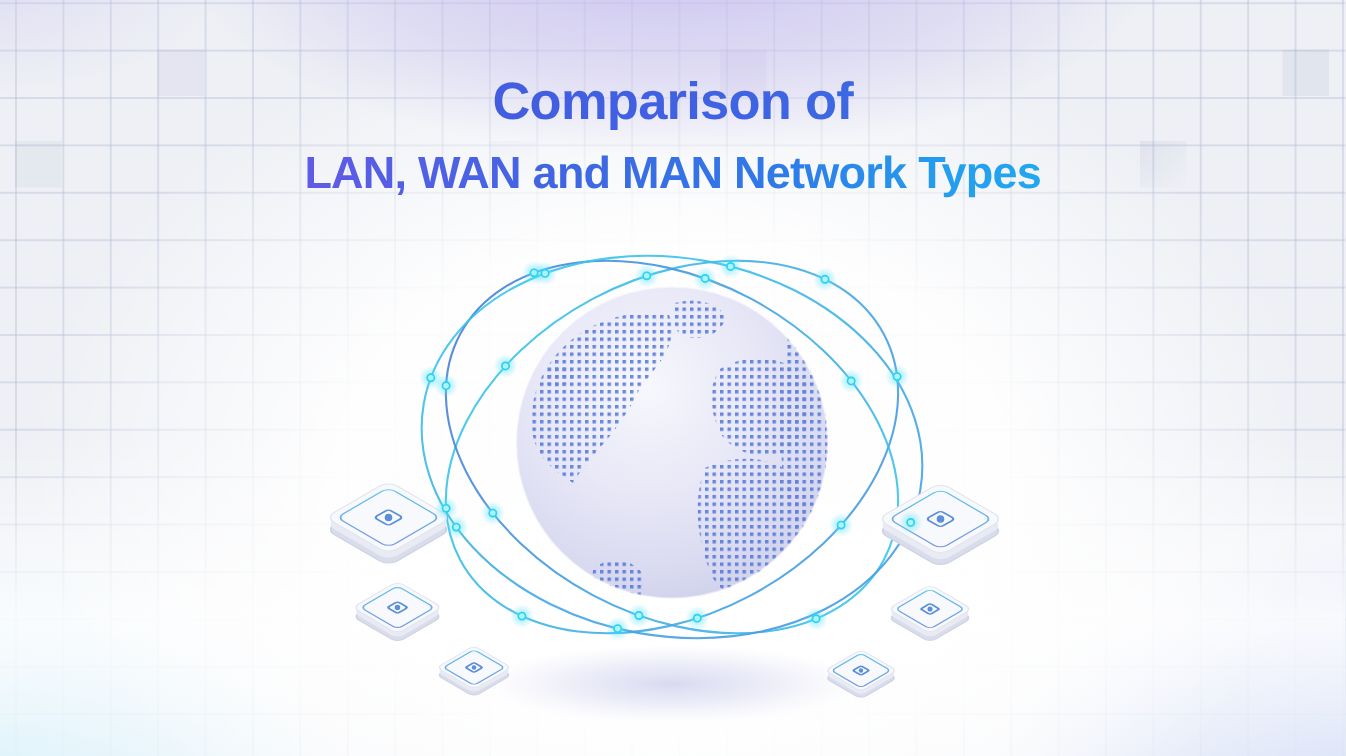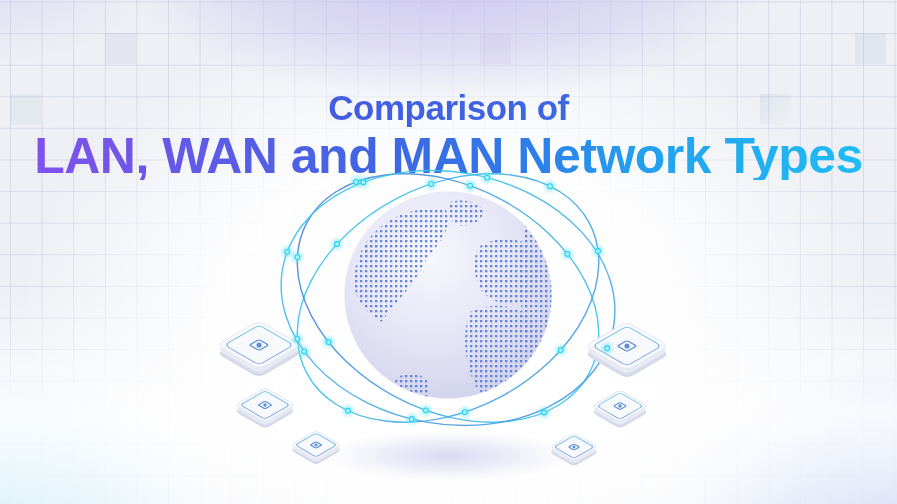--- a/index.html
+++ b/index.html
@@ -35,24 +35,23 @@
 
   .title-wrap{
     position:absolute;top:44px;left:0;width:897px;
     text-align:center;line-height:48px;
     font-weight:bold;letter-spacing:-0.5px;
   }
   .title-line{display:block;-webkit-background-clip:text;background-clip:text;color:transparent;}
   .title-line1{
     font-size:35px;
     background-image:linear-gradient(90deg,#4a51dc 0%,#3f63e2 55%,#2e7ce9 100%);
-    margin-top:40px;
   }
   .title-line2{
-    font-size:50px;
+    font-size:30px;
     background-image:linear-gradient(90deg,#8551ee 0%,#7155e9 14%,#5a5ce5 26%,#3f66e2 42%,#2f7ae8 58%,#249dee 70%,#22a8ef 78%,#1fc0f6 100%);
   }
 
   .scene{position:absolute;left:150px;top:150px;width:600px;height:354px;}
 </style>
 </head>
 <body>
 
 <div class="stage">
 

